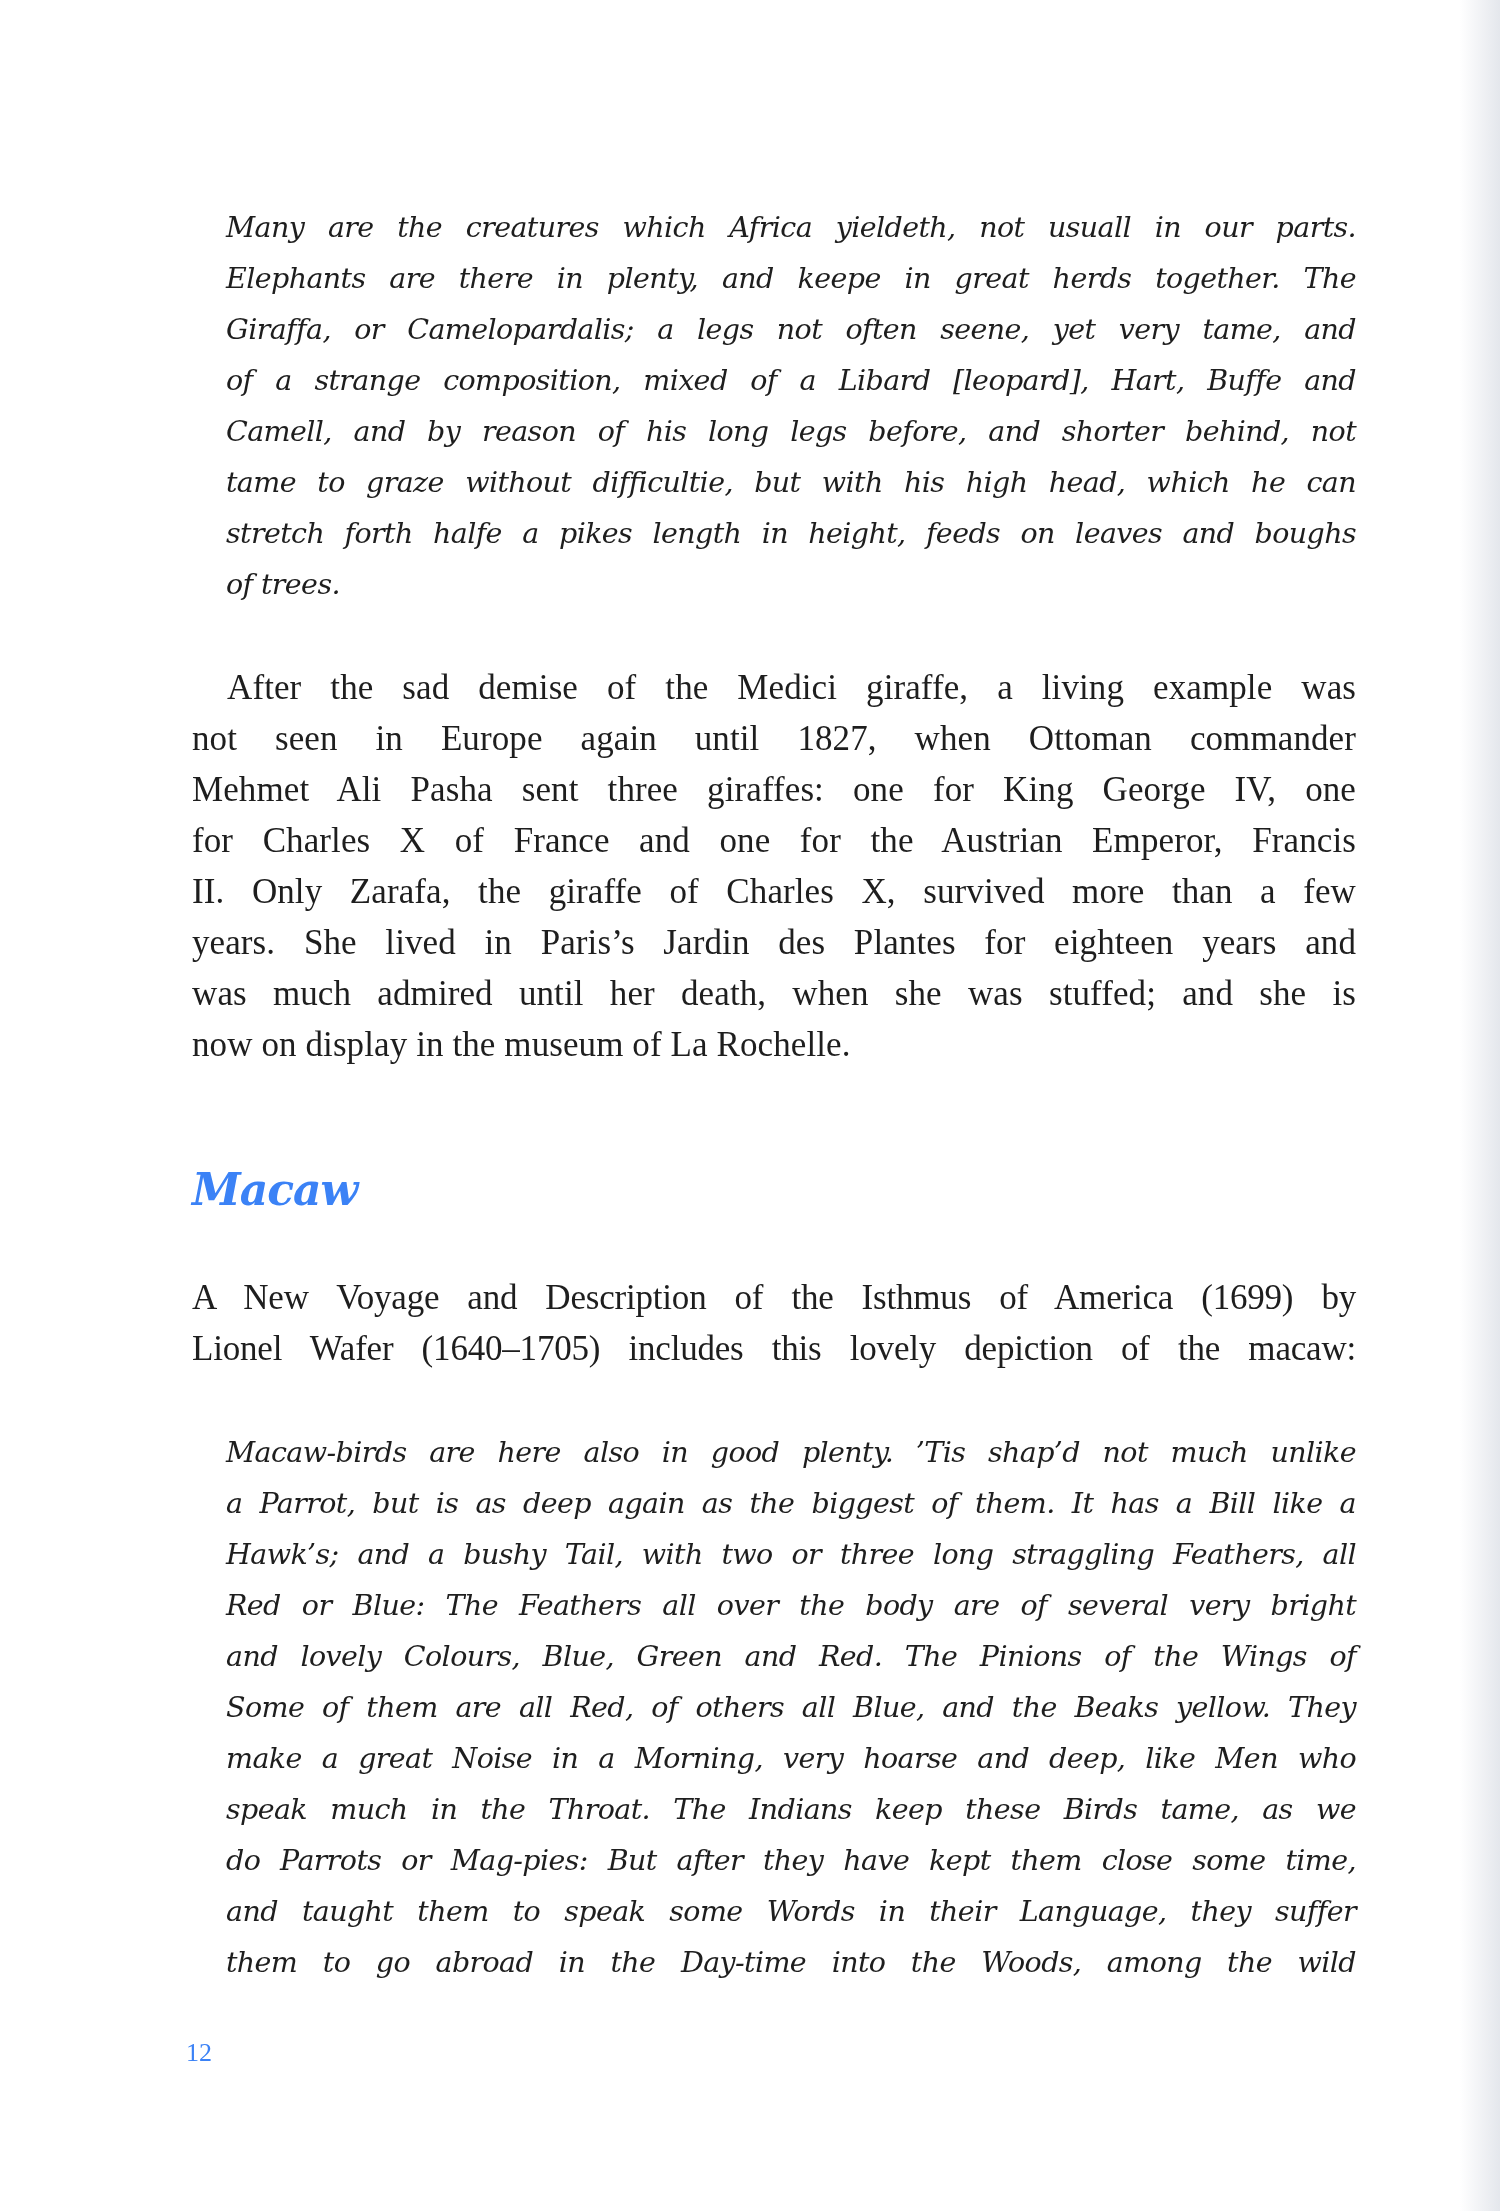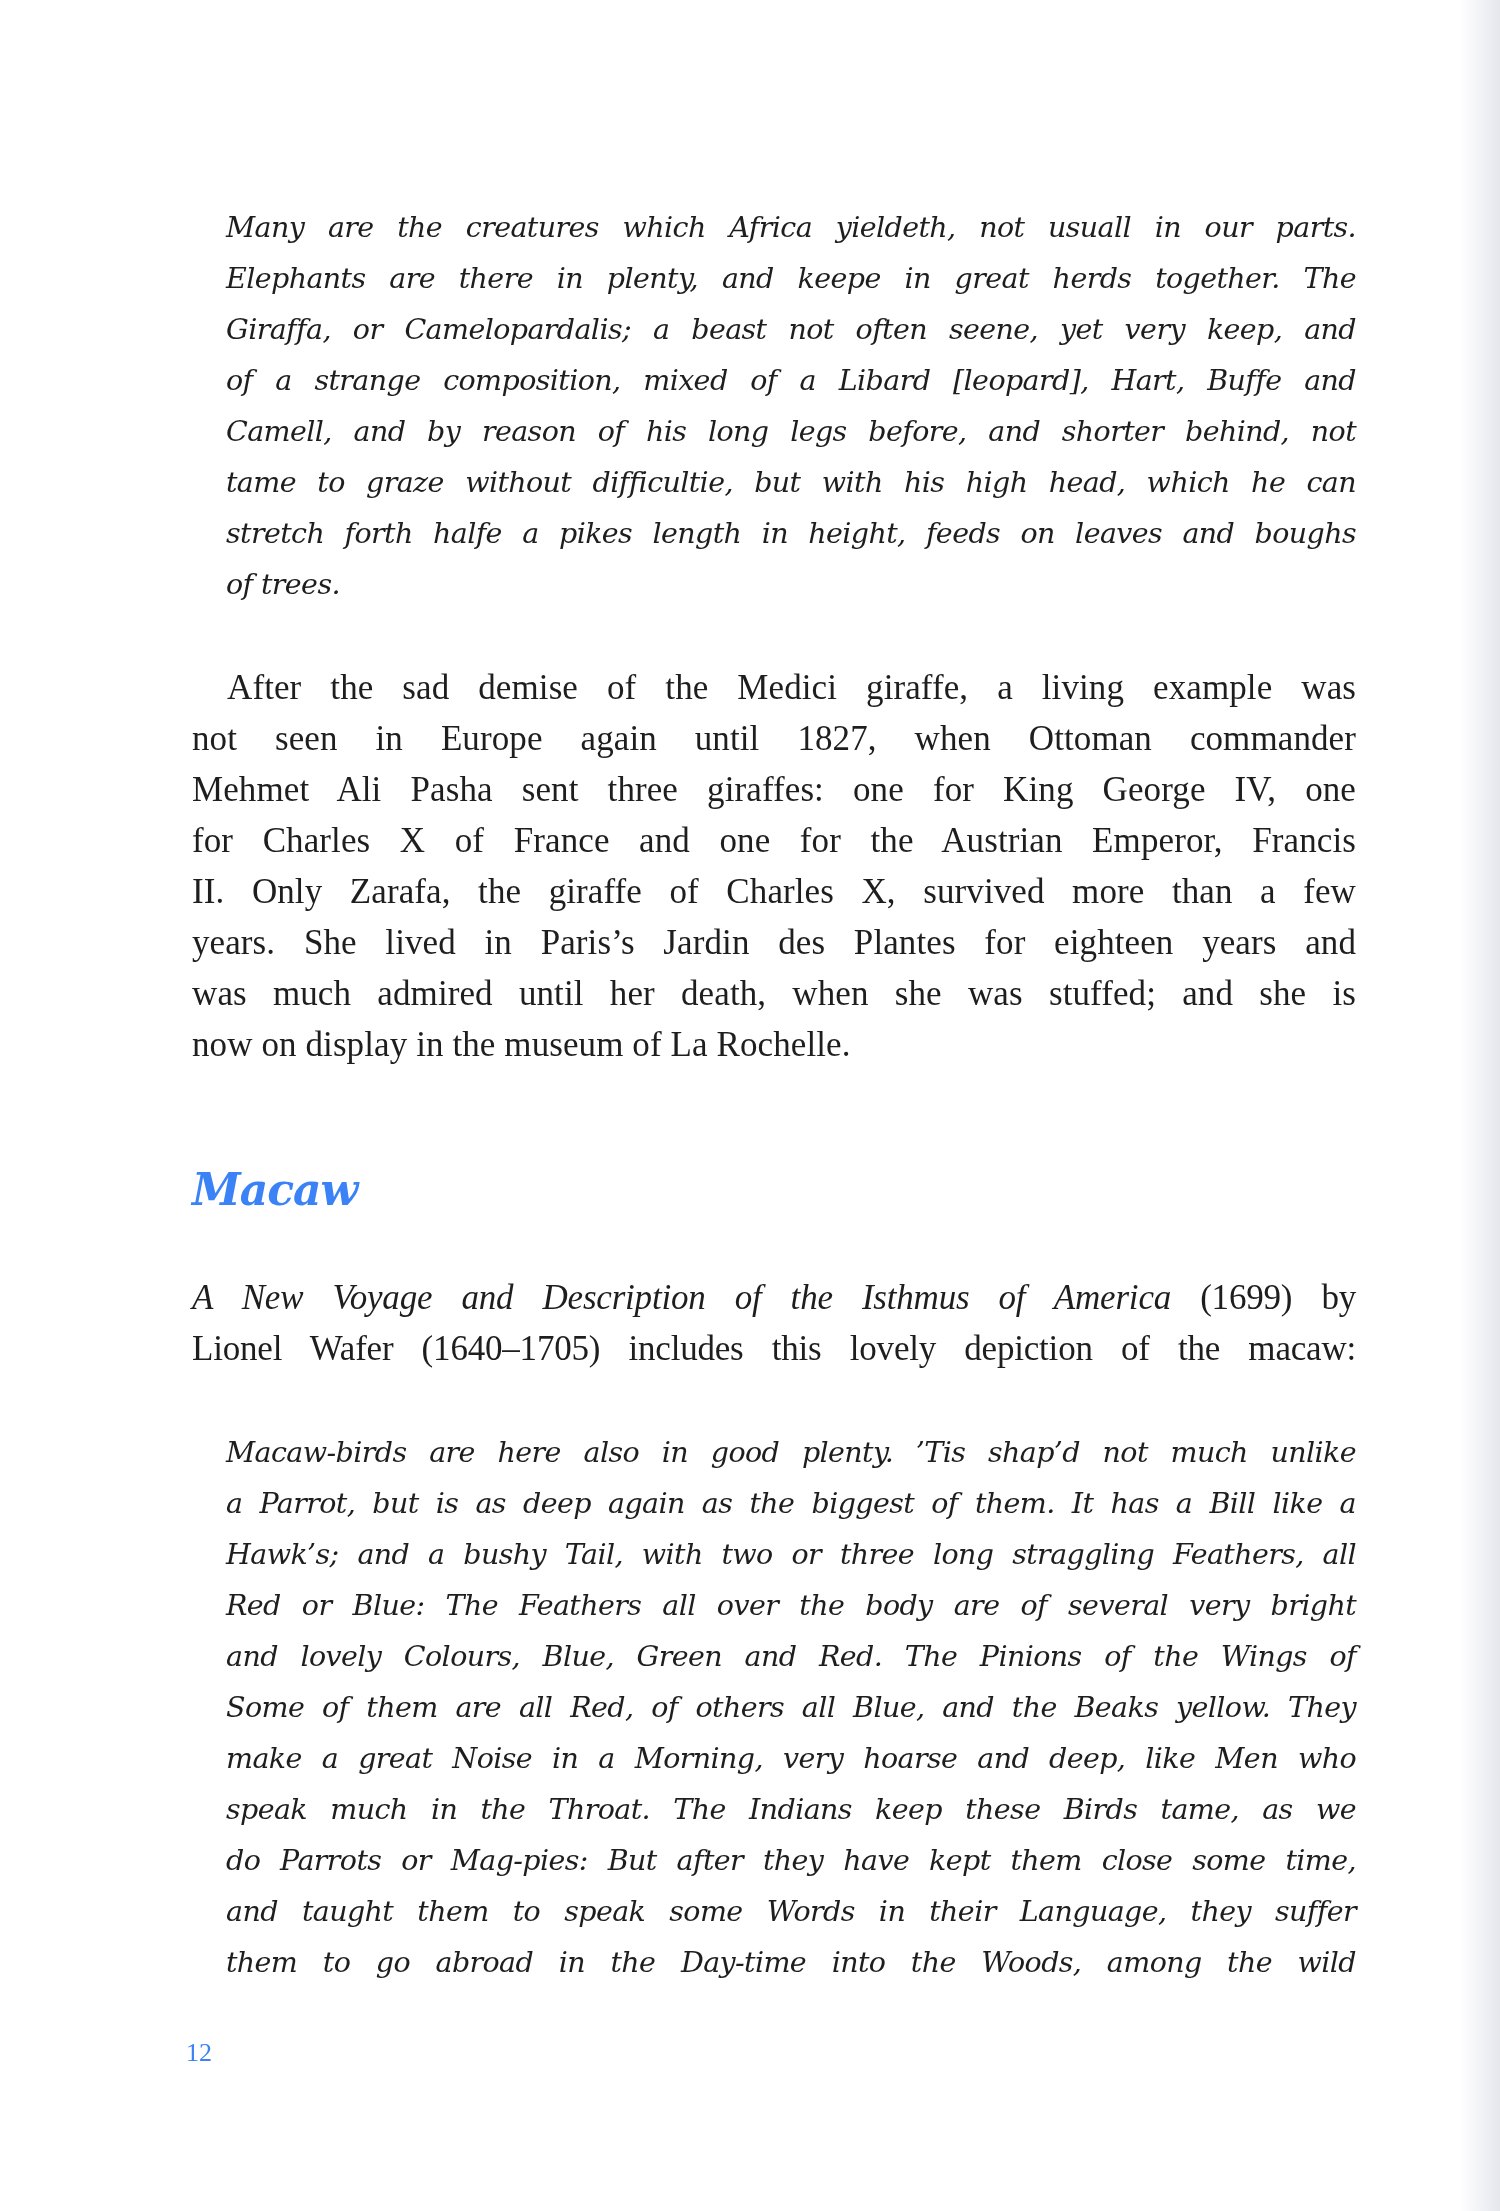--- a/index.html
+++ b/index.html
@@ -27,35 +27,35 @@
   .body-text .line { left: 192px; width: 1164px; font-family: "Liberation Serif", serif; font-size: 35px; letter-spacing: 0.1px; }
   .justify { text-align: justify; text-align-last: justify; }
   .heading {
     position: absolute; left: 192px; top: 1164px;
     font-family: "DejaVu Serif", serif;
     font-weight: bold; font-style: italic;
     font-size: 44px; color: #1f3b4e;
     letter-spacing: -1px;
   }
   .intro .line { left: 192px; width: 1164px; font-family: "Liberation Serif", serif; font-size: 35px; }
-  .intro .it { font-style: italic; }
+  .intro .it { }
   .page-number {
     position: absolute; left: 186px; top: 2038px;
     font-family: "Liberation Serif", serif; font-size: 26px; color: #3b82f6;
   }
 </style>
 </head>
 <body>
 
 <div class="page">
 
   <div class="quote">
     <div class="line justify" style="top:208px">Many are the creatures which Africa yieldeth, not usuall in our parts.</div>
     <div class="line justify" style="top:259px">Elephants are there in plenty, and keepe in great herds together. The</div>
-    <div class="line justify" style="top:310px">Giraffa, or Camelopardalis; a beast not often seene, yet very keep, and</div>
+    <div class="line justify" style="top:310px">Giraffa, or Camelopardalis; a legs not often seene, yet very tame, and</div>
     <div class="line justify" style="top:361px">of a strange composition, mixed of a Libard [leopard], Hart, Buffe and</div>
     <div class="line justify" style="top:412px">Camell, and by reason of his long legs before, and shorter behind, not</div>
     <div class="line justify" style="top:463px">tame to graze without difficultie, but with his high head, which he can</div>
     <div class="line justify" style="top:514px">stretch forth halfe a pikes length in height, feeds on leaves and boughs</div>
     <div class="line" style="top:565px">of trees.</div>
   </div>
 
   <div class="body-text">
     <div class="line justify" style="top:668px; left:227px; width:1129px;">After the sad demise of the Medici giraffe, a living example was</div>
     <div class="line justify" style="top:719px">not seen in Europe again until 1827, when Ottoman commander</div>

